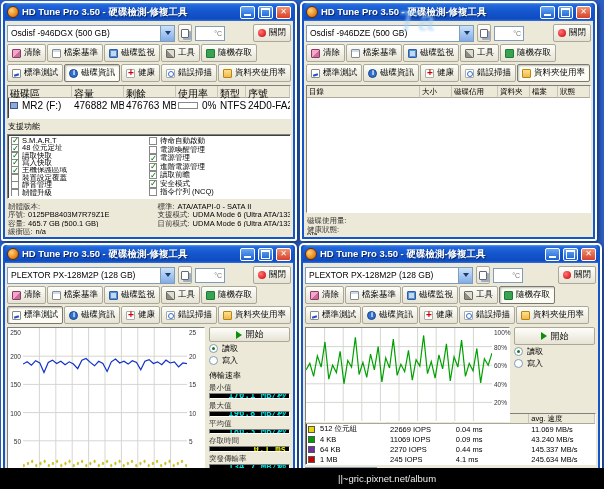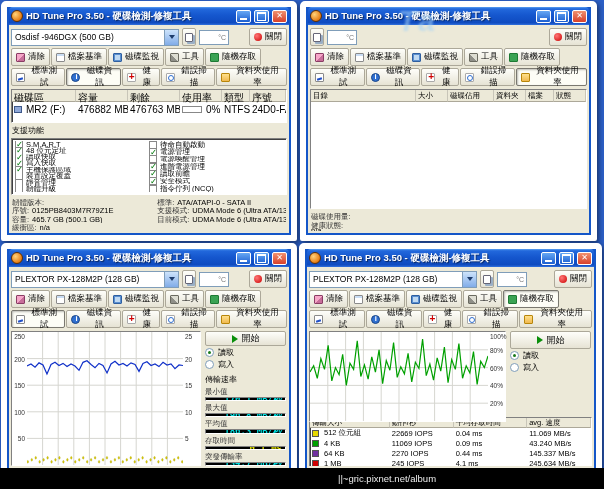--- a/index.html
+++ b/index.html
@@ -1,21 +1,21 @@
 <!DOCTYPE html>
 <html><head>
 <meta charset="utf-8">
 <style>
   *{margin:0;padding:0;box-sizing:border-box;font-family:"Liberation Sans","DejaVu Sans",sans-serif;}
   html,body{width:604px;height:489px;}
   body{position:relative;background:#2C5FC6;overflow:hidden;}
 
   
   .window{position:absolute;display:flex;flex-direction:column;background:#1456C8;
-          border:6px solid #ffffff;border-radius:5px 5px 2px 2px;padding:0 2px 2px 2px;
+          border:2px solid #ffffff;border-radius:5px 5px 2px 2px;padding:0 2px 2px 2px;
           box-shadow:2px 2px 5px rgba(0,0,0,.45);}
   .titlebar{height:18px;flex:0 0 auto;display:flex;align-items:center;gap:3px;padding:0 2px;
             background:linear-gradient(180deg,#5AA0F2 0%,#2268DC 10%,#1557CE 45%,#0F4BC0 88%,#3272DE 100%);
             border-radius:4px 4px 0 0;}
   .app-icon{width:12px;height:12px;border-radius:50%;flex:0 0 auto;
             background:radial-gradient(circle at 35% 35%,#FFD27A,#E8821A 65%,#9A4E08);border:1px solid #5E3005;}
   .title{flex:1;color:#fff;font-size:9.5px;font-weight:bold;white-space:nowrap;overflow:hidden;
          text-shadow:1px 1px 1px rgba(0,0,0,.55);}
   .winbtn{width:15px;height:13px;border-radius:2px;border:1px solid #fff;flex:0 0 auto;
           display:flex;align-items:center;justify-content:center;}
@@ -284,26 +284,26 @@
               <span class="cb"></span>
               <span>韌體升級</span>
             </div>
         </div>
         <div class="feat-col">
           <div class="feat">
               <span class="cb"></span>
               <span>待命自動啟動</span>
             </div>
           <div class="feat">
+              <span class="cb"></span>
+              <span>電源喚醒管理</span>
+            </div>
+          <div class="feat">
               <span class="cb checked"></span>
               <span>電源管理</span>
-            </div>
-          <div class="feat">
-              <span class="cb"></span>
-              <span>電源喚醒管理</span>
             </div>
           <div class="feat">
               <span class="cb checked"></span>
               <span>進階電源管理</span>
             </div>
           <div class="feat">
               <span class="cb checked"></span>
               <span>讀取前瞻</span>
             </div>
           <div class="feat">
@@ -357,20 +357,24 @@
 <div class="window" style="left:300px;top:1px;width:297px;height:240px;">
   <div class="titlebar">
     <span class="app-icon"></span>
     <span class="title">HD Tune Pro 3.50 - 硬碟檢測-修複工具</span>
     <span class="winbtn btn-min"></span>
     <span class="winbtn btn-max"></span>
     <span class="winbtn btn-close"></span>
   </div>
   <div class="client">
     <div class="drive-row">
+      <div class="combo">
+        <span class="combo-text">Osdisf -946DZE (500 GB)</span>
+        <span class="combo-arrow"></span>
+      </div>
       <span class="tbtn icon-only">
           <span class="ico copy-ico"></span>
         </span>
       <div class="temp-box">
           <span>°C</span>
         </div>
       <div class="spacer"></div>
       <button class="tbtn exit-btn">
           <span class="ico exit-ico"></span>
           <span>關閉</span>

